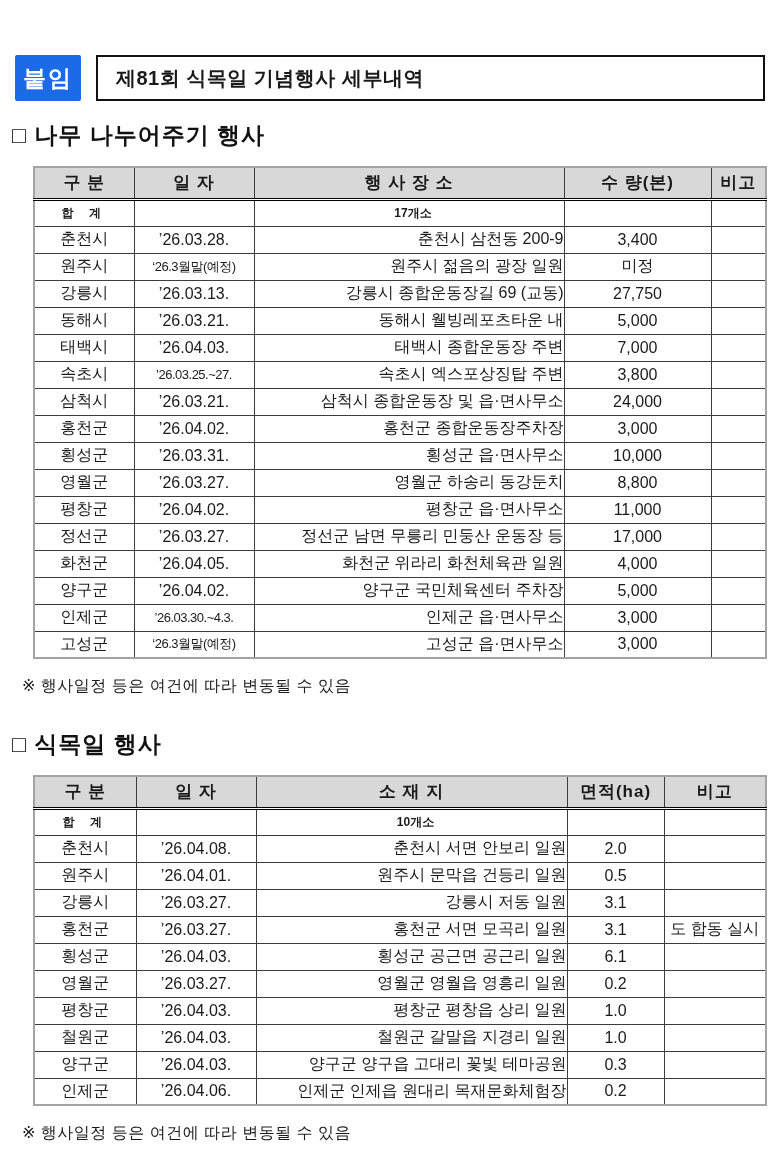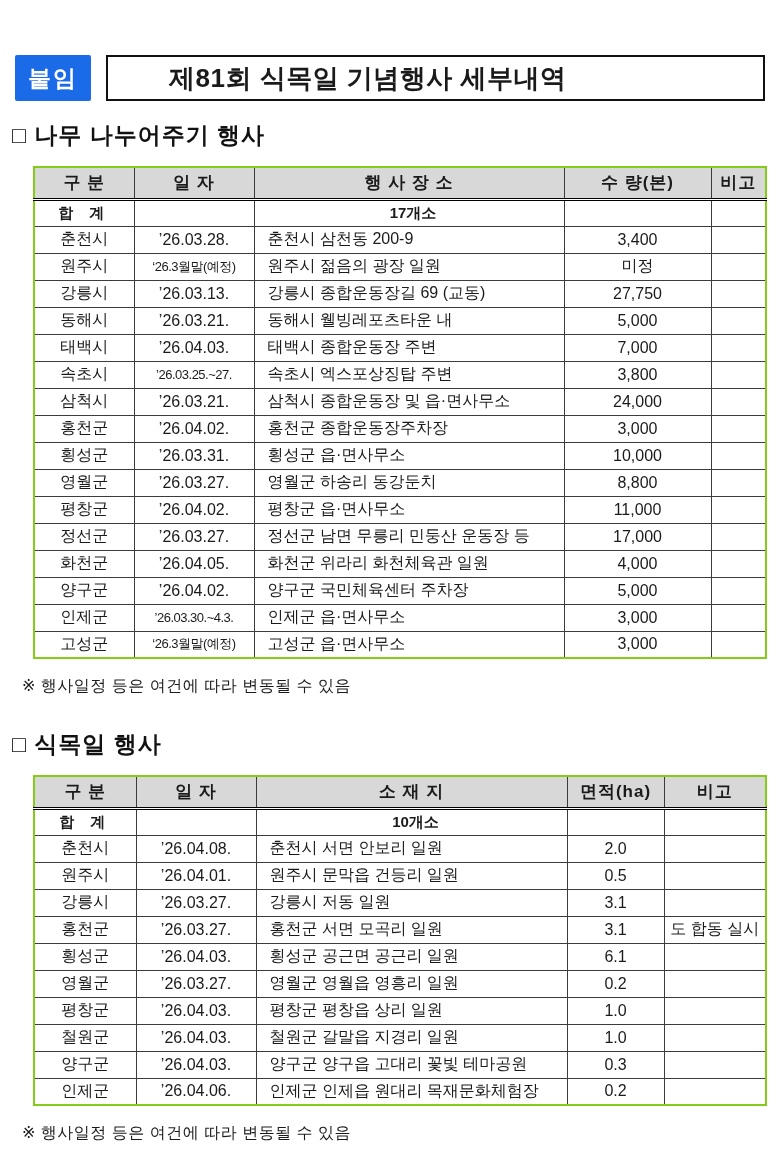--- a/index.html
+++ b/index.html
@@ -16,82 +16,81 @@
 
   
   .header-row {
     display: flex;
     align-items: stretch;
     margin: 55px 14px 0 15px;
     height: 46px;
     gap: 15px;
   }
   .badge {
-    width: 76px;
+    width: 66px;
     display: flex;
     align-items: center;
     justify-content: center;
     color: #ffffff;
     font-size: 23px;
     font-weight: bold;
     letter-spacing: 2px;
     border-radius: 2px;
   }
   .title-box {
     flex: 1;
     border: 2px solid #111111;
     display: flex;
     align-items: center;
     padding-left: 18px;
     background: #ffffff;
   }
   .title-box span {
-    font-size: 26px;
+    font-size: 20px;
     font-weight: bold;
     letter-spacing: 0.5px;
-    margin-left: 43px;
   }
 
   
   .section-heading {
     font-family: Liberation Sans, sans-serif;
     font-size: 23px;
     font-weight: bold;
     letter-spacing: 1px;
     margin: 19px 0 0 12px;
     color: #111111;
   }
   .section-heading.second { margin-top: 32px; }
 
   table.doc-table {
     border-collapse: collapse;
     table-layout: fixed;
     margin: 15px 0 17px 33px;
     width: 732px;
-    border: 2px solid #84cc16;
+    border: 2px solid #a3a3a3;
   }
   .doc-table th, .doc-table td {
     border: 1px solid #3c3c3c;
     vertical-align: middle;
     text-align: center;
     font-size: 16px;
     overflow: hidden;
     white-space: nowrap;
   }
   .doc-table th {
     background: #d8d8d8;
     height: 32px;
     font-size: 17px;
     font-weight: bold;
     border-bottom: 3px double #000000;
     letter-spacing: 1px;
   }
   .doc-table td { height: 27px; background: #ffffff; }
-  .doc-table td.place { text-align: left; padding-left: 13px; }
-  .doc-table tr.total-row td { font-weight: bold; font-size: 15px; }
+  .doc-table td.place { text-align: right; padding-left: 13px; }
+  .doc-table tr.total-row td { font-weight: bold; font-size: 12px; }
   .doc-table tr.total-row td.place { text-align: center; padding-left: 8px; }
   .doc-table tr.total-row td.region { letter-spacing: 6px; }
   .doc-table td.date-long { font-size: 13px; letter-spacing: -0.5px; }
 
   .footnote {
     margin: 7px 0 0 22px;
     font-size: 16px;
     letter-spacing: 0.5px;
     color: #1a1a1a;
   }

